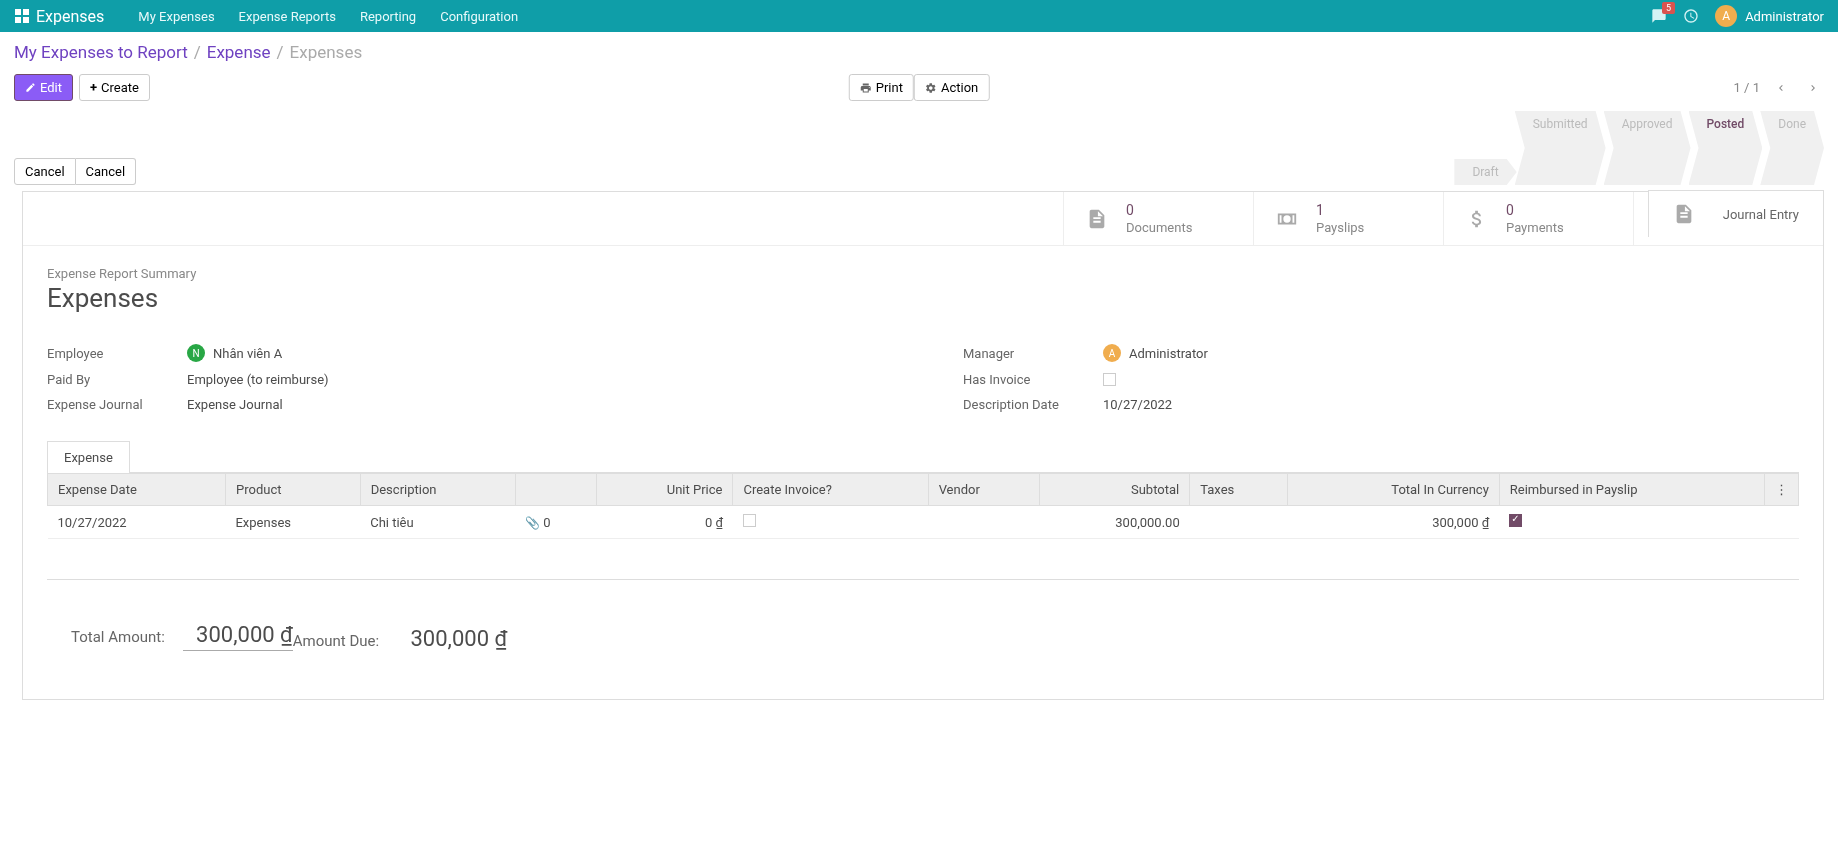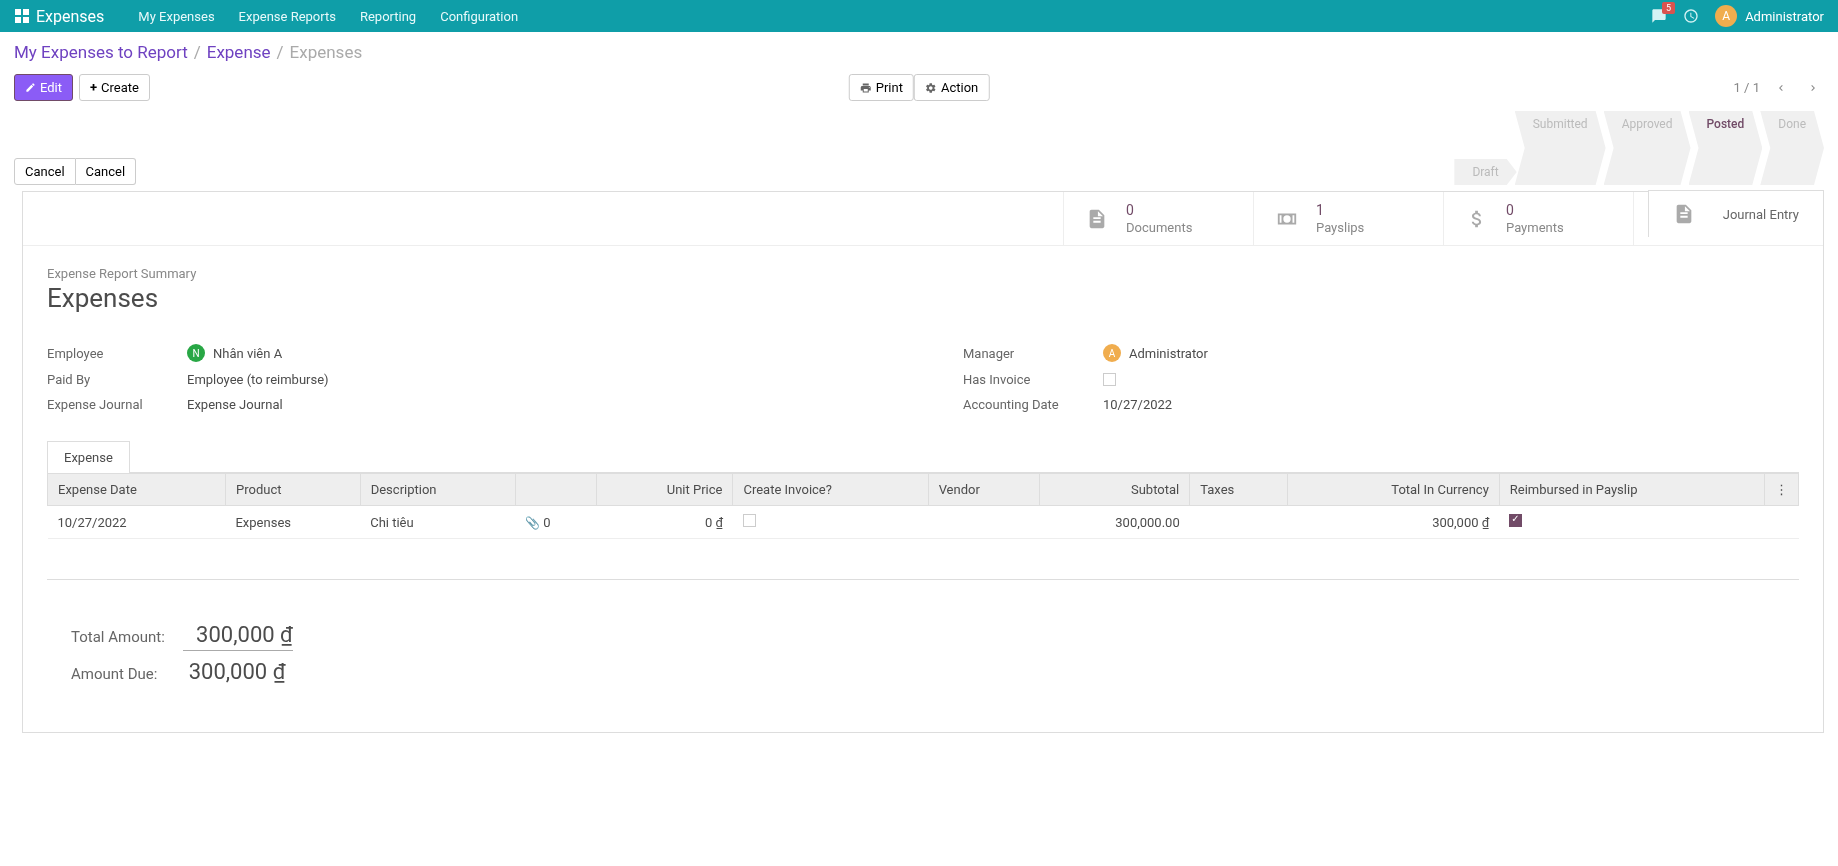--- a/index.html
+++ b/index.html
@@ -86,21 +86,21 @@
 
 
 .data-table { width: 100%; border-collapse: collapse; margin-top: 0; }
 .data-table th { text-align: left; padding: 8px 10px; background: #eee; border: 1px solid #ddd; font-weight: 400; color: #4c4c4c; font-size: 13px; }
 .data-table th.r, .data-table td.r { text-align: right; }
 .data-table td { padding: 8px 10px; border-bottom: 1px solid #eee; font-size: 13px; }
 .data-table .kebab { width: 24px; text-align: center; }
 .attach-icon { color: #714b67; font-size: 12px; }
 
 
-.totals { display: flex; flex-direction: column; align-items: flex-start; padding: 22px 24px 28px 24px; gap: 8px; }
+.totals { display: flex; flex-direction: row; align-items: flex-end; padding: 22px 24px 28px 24px; }
 .total-line { display: flex; gap: 18px; align-items: baseline; }
 .total-line .lbl { color: #666; font-size: 15px; }
 .total-line .val { font-size: 22px; min-width: 110px; text-align: right; }
 .total-line.first .val { border-bottom: 1px solid #aaa; padding-bottom: 3px; }
 .totals-sep { width: 100%; height: 1px; background: #ddd; margin-top: 40px; margin-bottom: 20px; }
 </style>
 </head>
 <body>
 
 <div class="navbar">
@@ -284,21 +284,21 @@
               <span>Administrator</span>
             </div>
           </div>
           <div class="field-row">
             <div class="field-label">Has Invoice</div>
             <div class="field-value">
                 <span class="checkbox"></span>
               </div>
           </div>
           <div class="field-row">
-            <div class="field-label">Accounting Date</div>
+            <div class="field-label">Description Date</div>
             <div class="field-value">10/27/2022</div>
           </div>
         </div>
       </div>
 
       <div class="tabs">
         <div class="tab-list">
           <div class="tab">Expense</div>
         </div>
         <table class="data-table">

